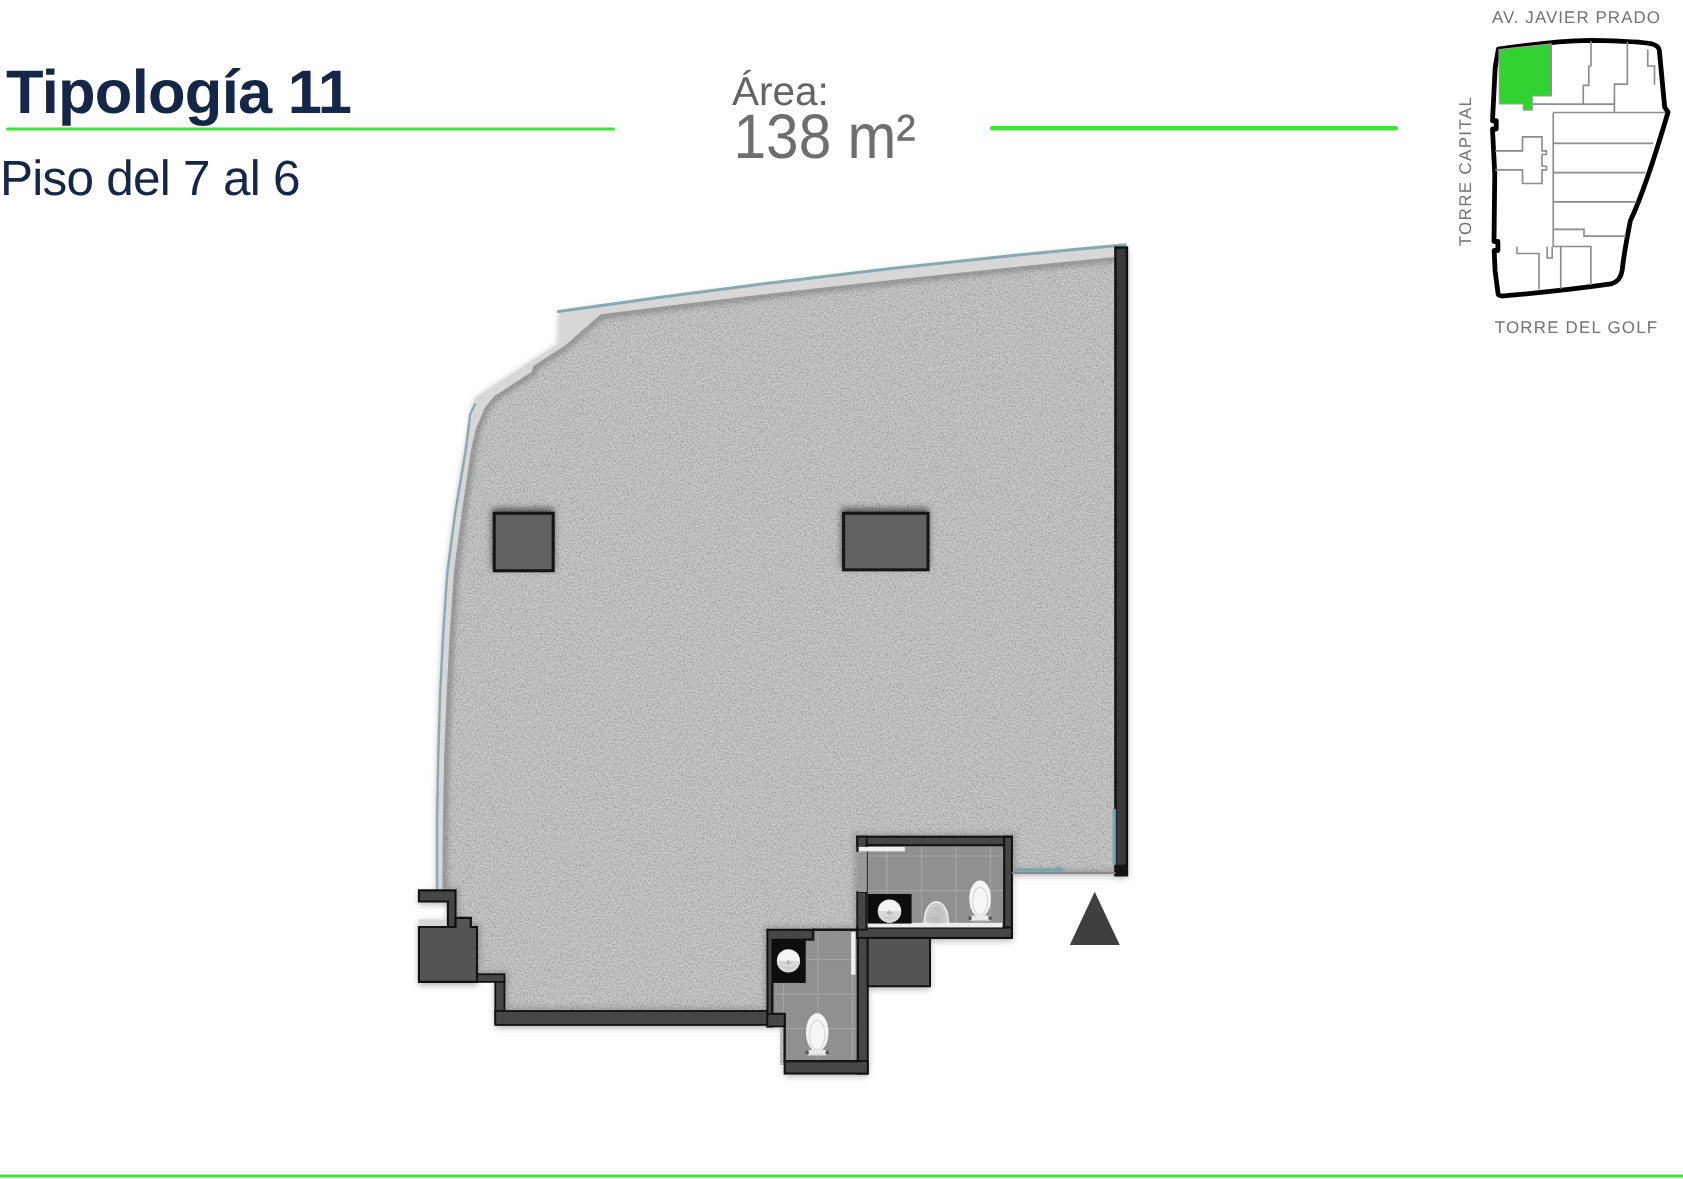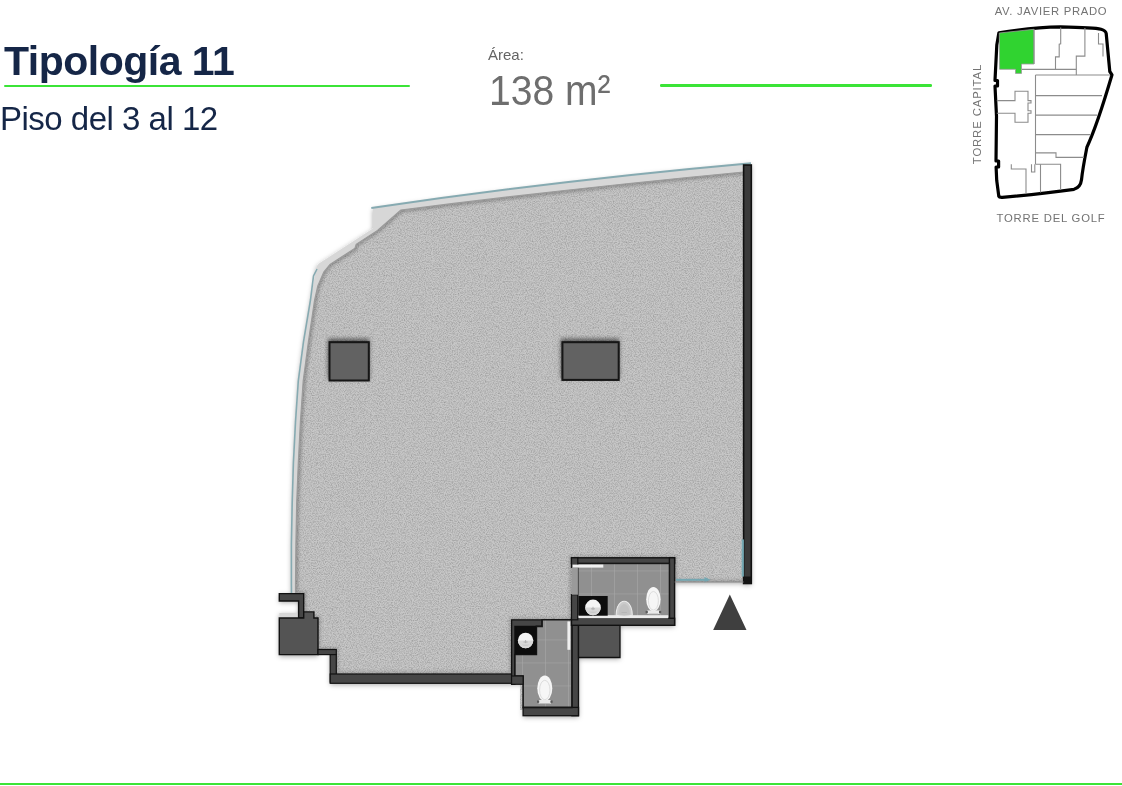--- a/index.html
+++ b/index.html
@@ -6,23 +6,23 @@
   body{width:1122px;height:786px;background:#ffffff;font-family:"Liberation Sans",sans-serif;overflow:hidden;position:relative;}
   .abs{position:absolute;}
 </style>
 </head>
 <body>
 
 <div class="abs" style="left:4px;top:38px;font-size:41px;font-weight:bold;color:#152647;letter-spacing:-0.5px;">Tipología 11</div>
 
 <div class="abs" style="left:4px;top:84.6px;width:406px;height:2.8px;background:#3be437;border-radius:1.4px;"></div>
 
-<div class="abs" style="left:0px;top:100px;font-size:33px;color:#152647;letter-spacing:-0.5px;">Piso del 3 al 12</div>
-
-<div class="abs" style="left:488px;top:46px;font-size:15px;color:#646464;">Área:</div>
+<div class="abs" style="left:0px;top:100px;font-size:33px;color:#152647;letter-spacing:-0.5px;">Piso del 7 al 6</div>
+
+<div class="abs" style="left:488px;top:46px;font-size:27px;color:#646464;">Área:</div>
 
 <div class="abs" style="left:489px;top:67px;font-size:42px;color:#6e6e6e;transform:scaleX(0.93);transform-origin:0 0;">138 m²</div>
 
 <div class="abs" style="left:660px;top:84.4px;width:272px;height:2.6px;background:#3be437;border-radius:1.3px;"></div>
 
 <div class="abs" style="left:0;top:782.8px;width:1122px;height:1.8px;background:#3be437;"></div>
 
 <svg class="abs" style="left:0;top:0;" width="1122" height="786" viewBox="0 0 1122 786">
 <defs>
   <filter id="noiseF" x="-5%" y="-5%" width="110%" height="110%" color-interpolation-filters="sRGB">

